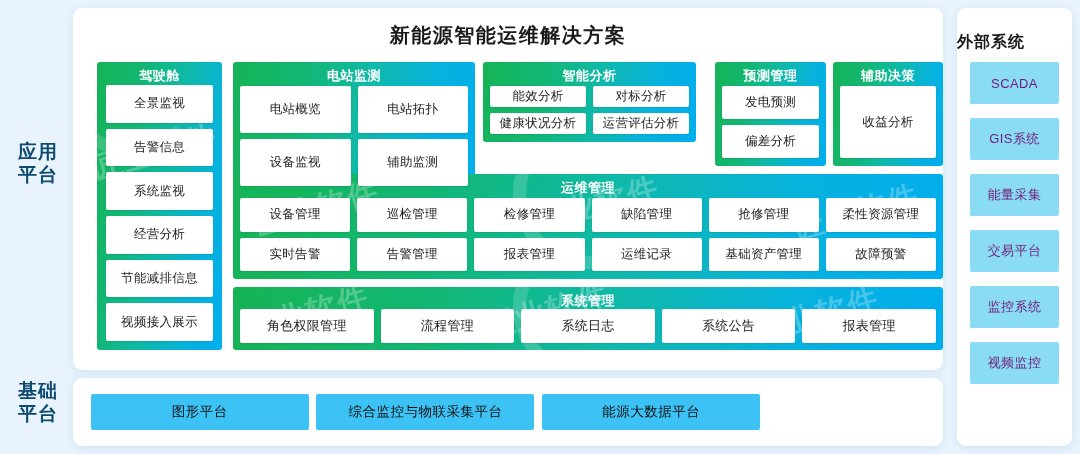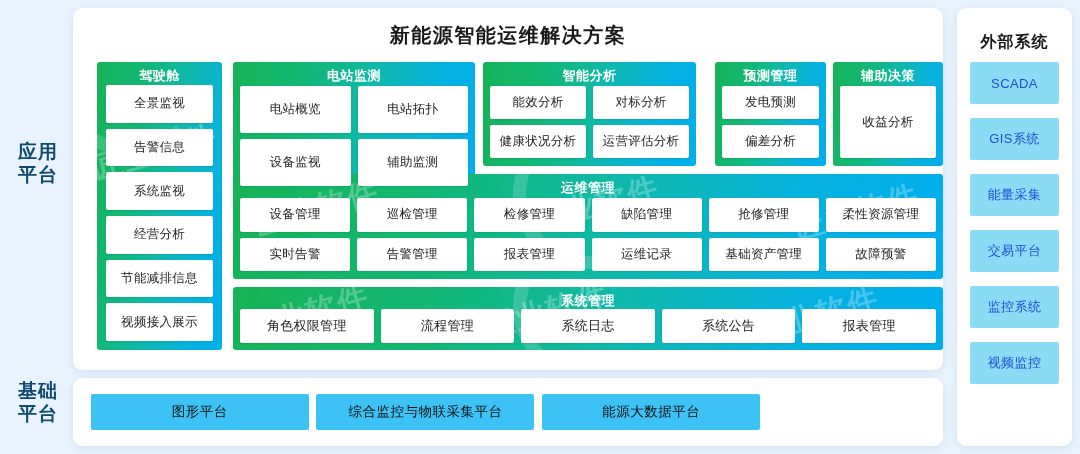--- a/index.html
+++ b/index.html
@@ -92,21 +92,21 @@
     box-shadow: 0 1px 2px rgba(0,0,0,0.08);
   }
 
   
   #panel-cockpit { left: 97px; top: 62px; width: 125px; height: 288px; }
   #panel-cockpit .cells { gap: 6px; padding: 0 9px 9px 9px; top: 23px; }
   #panel-cockpit .cell { font-size: 12.5px; }
 
   
   #panel-station  { left: 233px; top: 62px; width: 242px; height: 132px; }
-  #panel-analysis { left: 483px; top: 62px; width: 213px; height: 104px; }
+  #panel-analysis { left: 483px; top: 62px; width: 213px; height: 80px; }
   #panel-forecast { left: 715px; top: 62px; width: 111px; height: 104px; }
   #panel-decision { left: 833px; top: 62px; width: 110px; height: 104px; }
 
   
   #panel-om     { left: 233px; top: 174px; width: 710px; height: 105px; }
   #panel-system { left: 233px; top: 287px; width: 710px; height: 63px; }
   #panel-system .cells { top: 22px; padding: 0 7px 7px 7px; }
   #panel-system .cell { font-size: 13px; }
 
   
@@ -150,42 +150,41 @@
     color: #101010;
     font-size: 13.5px;
     letter-spacing: .5px;
     white-space: nowrap;
   }
 
   
   #ext-title {
     position: absolute;
     left: 957px; top: 32px; width: 115px;
-    text-align: center;
     font-size: 16px;
     font-weight: bold;
     color: #1a1a1a;
     letter-spacing: 1px;
   }
   #ext-list {
     position: absolute;
     left: 957px; top: 62px; width: 115px; height: 372px;
     display: flex;
     flex-direction: column;
     gap: 14px;
     padding: 0 13px;
   }
   .ext-box {
     height: 42px;
     background: #8adcf4;
     border-radius: 2px;
     display: flex;
     align-items: center;
     justify-content: center;
-    color: #1d4ed8;
+    color: #701a75;
     font-size: 13px;
     letter-spacing: .4px;
     white-space: nowrap;
   }
 </style>
 </head>
 <body>
 
 <div id="root">
 

